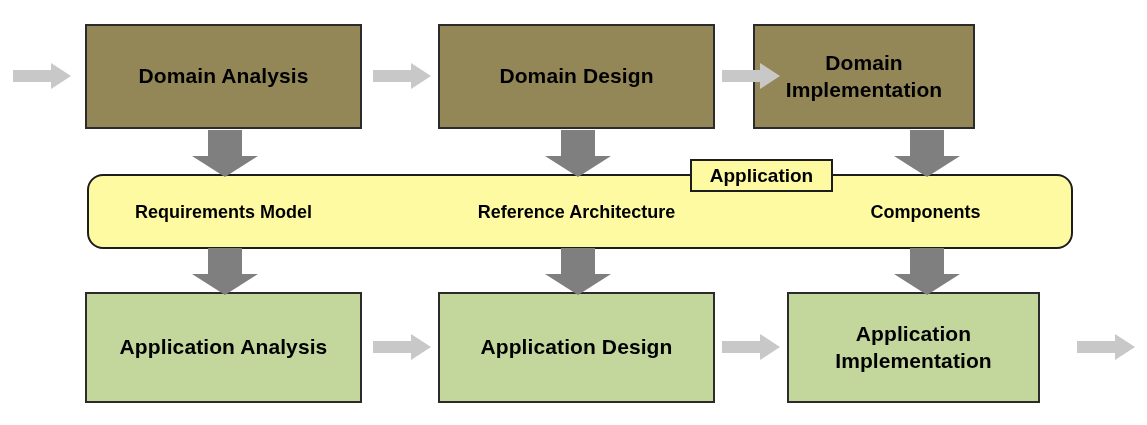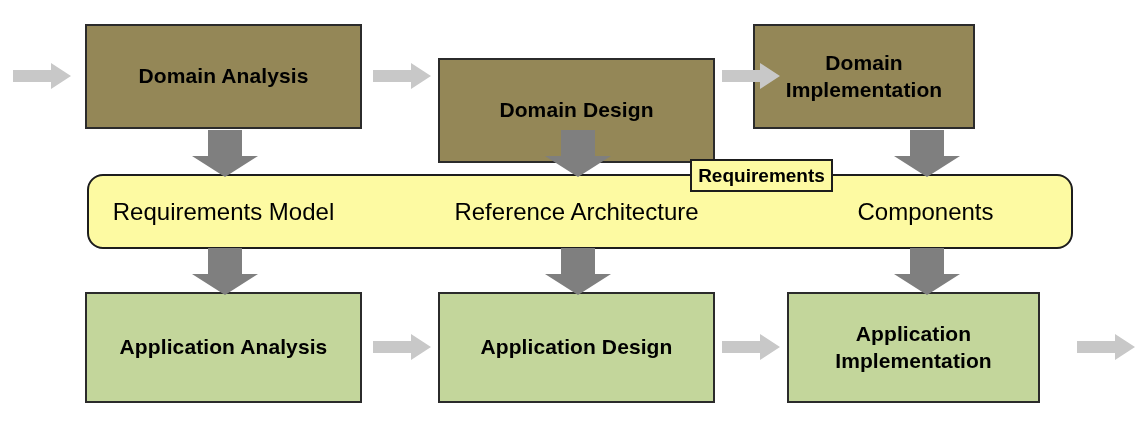--- a/index.html
+++ b/index.html
@@ -48,24 +48,25 @@
     box-sizing: border-box;
     background: #fdfaa2;
     border: 2px solid #1d1d1d;
     border-radius: 16px;
   }
   .asset-label {
     position: absolute;
     top: 192px;
     height: 40px;
     line-height: 40px;
-    font-size: 24px;
+    font-size: 18px;
     color: #000000;
     text-align: center;
     white-space: nowrap;
+    font-weight: bold;
   }
 
   
   #traceability-tag {
     position: absolute;
     left: 690px;
     top: 159px;
     width: 143px;
     height: 33px;
     box-sizing: border-box;
@@ -97,38 +98,38 @@
 </style>
 </head>
 <body>
 
 <div id="diagram-root">
 
   <div class="proc-box domain" style="left:85px;  top:24px;  width:277px; height:105px;">
     <span class="label">Domain Analysis</span>
   </div>
 
-  <div class="proc-box domain" style="left:438px; top:24px;  width:277px; height:105px;margin-top:34px;">
+  <div class="proc-box domain" style="left:438px; top:24px;  width:277px; height:105px;">
     <span class="label">Domain Design</span>
   </div>
 
   <div class="proc-box domain" style="left:753px; top:24px;  width:222px; height:105px;">
     <span class="label">Domain Implementation</span>
   </div>
 
   <div id="asset-band"></div>
 
   <div class="asset-label" style="left:85px;  width:277px;">Requirements Model</div>
 
   <div class="asset-label" style="left:438px; width:277px;">Reference Architecture</div>
 
   <div class="asset-label" style="left:787px; width:277px;">Components</div>
 
   <div id="traceability-tag">
-    <span>Requirements</span>
+    <span>Application</span>
   </div>
 
   <div class="proc-box app" style="left:438px; top:292px; width:277px; height:111px;">
     <span class="label">Application Design</span>
   </div>
 
   <div class="proc-box app" style="left:85px;  top:292px; width:277px; height:111px;">
     <span class="label">Application Analysis</span>
   </div>
 

